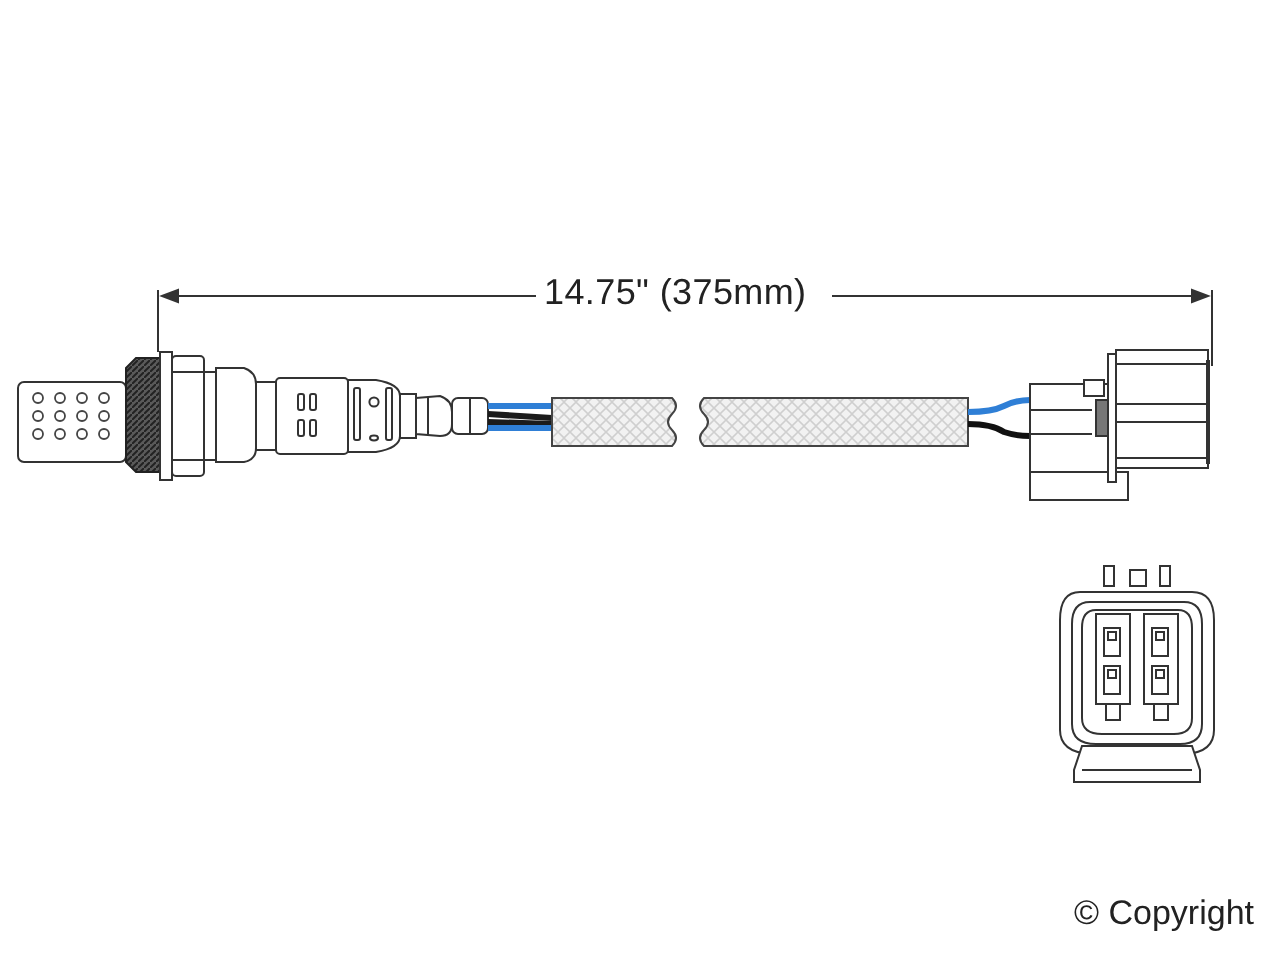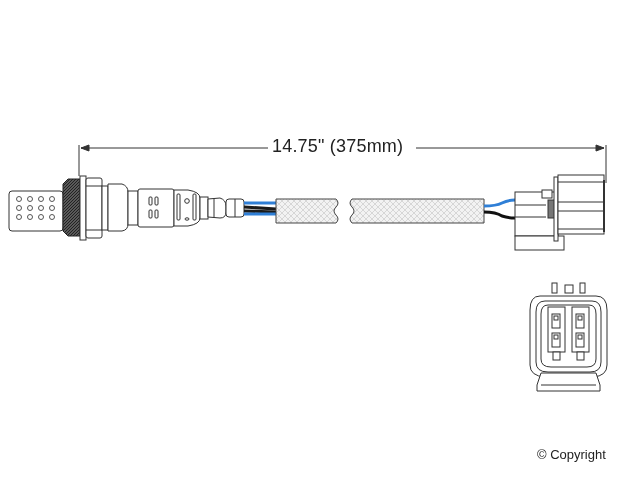--- a/index.html
+++ b/index.html
@@ -1,19 +1,19 @@
 <!DOCTYPE html>
 <html><head>
 <meta charset="utf-8">
 <style>
   html, body { margin: 0; padding: 0; background: #ffffff; }
   body { width: 640px; height: 480px; position: relative; overflow: hidden; font-family: "Liberation Sans", sans-serif; }
   #diagram { position: absolute; left: 0; top: 0; width: 640px; height: 480px; }
   .dim-label { position: absolute; left: 268px; top: 136px; font-size: 18px; color: #222; background: #fff; padding: 0 4px; letter-spacing: 0.2px; }
-  .copyright { position: absolute; left: 537px; top: 447px; font-size: 13px; color: #222; }
+  .copyright { position: absolute; left: 537px; top: 447px; font-size: 17px; color: #222; }
 </style>
 </head>
 <body>
 
 <svg id="diagram" viewBox="0 0 640 480" xmlns="http://www.w3.org/2000/svg">
   <defs>
     <pattern id="braid" width="6" height="6" patternUnits="userSpaceOnUse">
       <rect width="6" height="6" fill="#f2f2f2"></rect>
       <path d="M0 3 L3 0 L6 3 L3 6 Z" fill="none" stroke="#cfcfcf" stroke-width="0.8"></path>
     </pattern>

